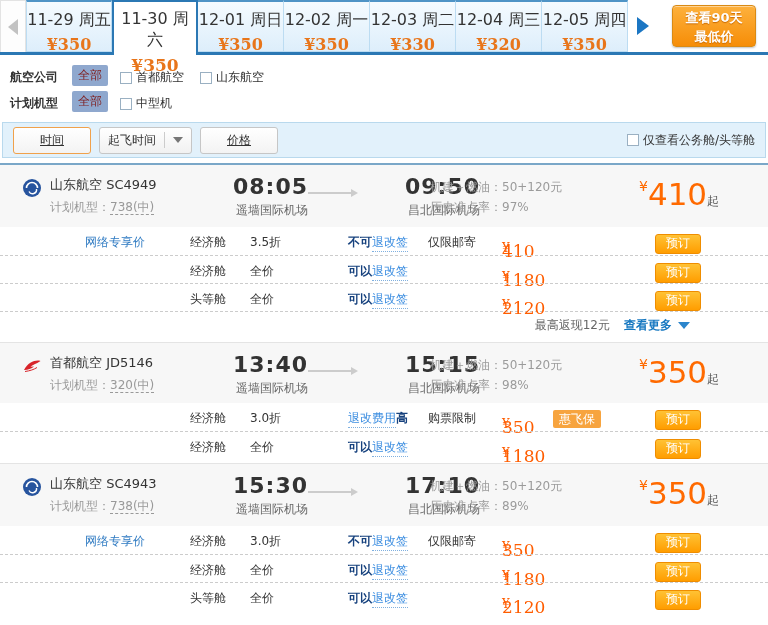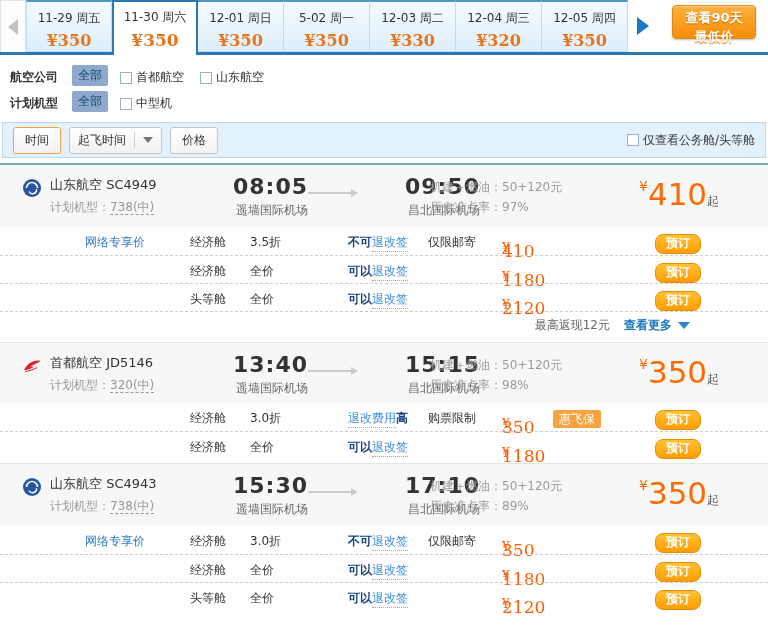--- a/index.html
+++ b/index.html
@@ -8,45 +8,45 @@
 
   
   .tabbar { display:flex; align-items:stretch; height:55px; border-bottom:3px solid #2b78b4; }
   .nav-prev { width:26px; background:#fdfdfd; border:1px solid #e3e3e3; border-bottom:none;
     display:flex; align-items:center; justify-content:center; cursor:pointer; }
   .tri-left { width:0; height:0; border-top:8px solid transparent; border-bottom:8px solid transparent;
     border-right:10px solid #c2c2c2; }
   .tab { width:86px; text-align:center; padding-top:8px; cursor:pointer;
     background:linear-gradient(#f5fbff,#ddeefb); border:1px solid #bcdcf2; border-top:2px solid #4f94c6; border-left:none; }
   .tab:nth-of-type(2){ border-left:1px solid #bcdcf2; }
-  .tab-date { font-size:12px; color:#333; }
+  .tab-date { font-size:16px; color:#333; }
   .tab-price { font-family:"DejaVu Serif","Liberation Serif",serif; font-size:16px; font-weight:bold; color:#e8751a; margin-top:4px; }
   .tab.selected { background:#fff; border:2px solid #2b78b4; border-bottom:none; margin-bottom:-3px; padding-top:7px; }
   .tab.selected .tab-price { font-size:17px; }
   .nav-next { width:30px; display:flex; align-items:center; justify-content:center; cursor:pointer; background:#fff; }
   .tri-right { width:0; height:0; border-top:9px solid transparent; border-bottom:9px solid transparent;
     border-left:12px solid #1b76c3; }
-  .lowprice-btn { margin-left:14px; margin-top:5px; width:84px; height:34px; border-radius:4px; cursor:pointer;
+  .lowprice-btn { margin-left:14px; margin-top:5px; width:84px; height:42px; border-radius:4px; cursor:pointer;
     background:linear-gradient(#fdb13d,#f68d07); border:1px solid #d98a14; box-shadow:inset 0 1px 0 #ffd394,0 1px 2px rgba(0,0,0,.25);
     color:#fff; font-weight:bold; font-size:13px; line-height:19px; text-align:center; padding-top:2px;
     text-shadow:0 1px 1px #c96a00; }
 
   
   .filters { padding:9px 0 4px 10px; }
   .filter-row { display:flex; align-items:flex-end; height:22px; margin-bottom:4px; }
   .filter-label { font-weight:bold; color:#333; width:62px; }
-  .all-btn { background:#8fa8ce; color:#0c4a6e; border-radius:2px; padding:2px 6px; margin-right:12px; cursor:pointer; }
+  .all-btn { background:#8fa8ce; color:#7f1d1d; border-radius:2px; padding:2px 6px; margin-right:12px; cursor:pointer; }
   .cb { display:flex; align-items:center; margin-right:16px; cursor:pointer; }
   .checkbox { width:12px; height:12px; background:#fff; border:1px solid #9ab0c2; margin-right:4px; display:inline-block; }
 
   
   .sortbar { margin:2px 2px 0 2px; height:36px; background:#e2f1fb; border:1px solid #b9d9ed;
     display:flex; align-items:center; padding:0 10px; }
   .sort-btn { background:linear-gradient(#fff,#f3f3f3); border:1px solid #c6c6c6; border-radius:3px;
-    padding:4px 11px; margin-right:8px; cursor:pointer; color:#333; }
+    padding:4px 26px; margin-right:8px; cursor:pointer; color:#333;text-decoration:underline; }
   .sort-btn.active { border:1px solid #f0a14b; }
   .sort-select { background:linear-gradient(#fff,#f1f1f1); border:1px solid #c6c6c6; border-radius:3px;
     padding:4px 8px; margin-right:8px; cursor:pointer; display:flex; align-items:center; }
   .sel-divider { width:1px; height:16px; background:#ccc; margin:0 8px; }
   .caret-down { width:0; height:0; border-left:5px solid transparent; border-right:5px solid transparent;
     border-top:6px solid #777; }
   .sort-right { margin-left:auto; display:flex; align-items:center; cursor:pointer; }
 
   
   .flight-list { margin-top:5px; border-top:2px solid #7aa7c8; }
@@ -78,22 +78,22 @@
   .c-disc  { left:250px; }
   .c-policy{ left:348px; display:inline-flex; cursor:pointer; }
   .c-policy b { color:#17427e; font-weight:bold; font-style:normal; }
   .c-policy i { color:#3b8de0; font-style:normal; border-bottom:1px dotted #7fb0e0; }
   .c-policy.rev b { order:2; }
   .c-extra { left:428px; color:#333; }
   .c-price { left:502px; color:#ff5d00; font-family:"DejaVu Serif","Liberation Serif",serif; }
   .c-price .yen { font-size:12px; } .c-price .amt { font-size:17px; }
   .c-badge { left:553px; top:6px; background:#f7a43f; color:#fff; padding:1px 6px 0; border-radius:2px; }
   .book-btn { position:absolute; left:655px; top:4px; width:46px; height:20px; cursor:pointer;
-    background:linear-gradient(#ffc234,#ff9d00); border:1px solid #ef8d00; border-radius:8px;
-    color:#fff; font-weight:bold; font-size:12px; line-height:17px; text-align:center; }
+    background:linear-gradient(#ffc234,#ff9d00); border:1px solid #ef8d00; border-radius:3px;
+    color:#fff; font-weight:normal; font-size:12px; line-height:17px; text-align:center; }
   .ffooter { height:27px; line-height:27px; text-align:right; padding-right:78px; }
   .cashback { color:#666; margin-right:14px; }
   .more-link { color:#1577c0; font-weight:bold; cursor:pointer; }
   .tri-down { display:inline-block; width:0; height:0; margin-left:6px;
     border-left:6px solid transparent; border-right:6px solid transparent; border-top:7px solid #2b85cc; }
 </style>
 </head>
 <body>
 
 <div class="tabbar">
@@ -106,21 +106,21 @@
   </div>
   <div class="tab selected">
     <div class="tab-date">11-30 周六</div>
     <div class="tab-price">¥350</div>
   </div>
   <div class="tab">
     <div class="tab-date">12-01 周日</div>
     <div class="tab-price">¥350</div>
   </div>
   <div class="tab">
-    <div class="tab-date">5-02 周一</div>
+    <div class="tab-date">12-02 周一</div>
     <div class="tab-price">¥350</div>
   </div>
   <div class="tab">
     <div class="tab-date">12-03 周二</div>
     <div class="tab-price">¥330</div>
   </div>
   <div class="tab">
     <div class="tab-date">12-04 周三</div>
     <div class="tab-price">¥320</div>
   </div>

